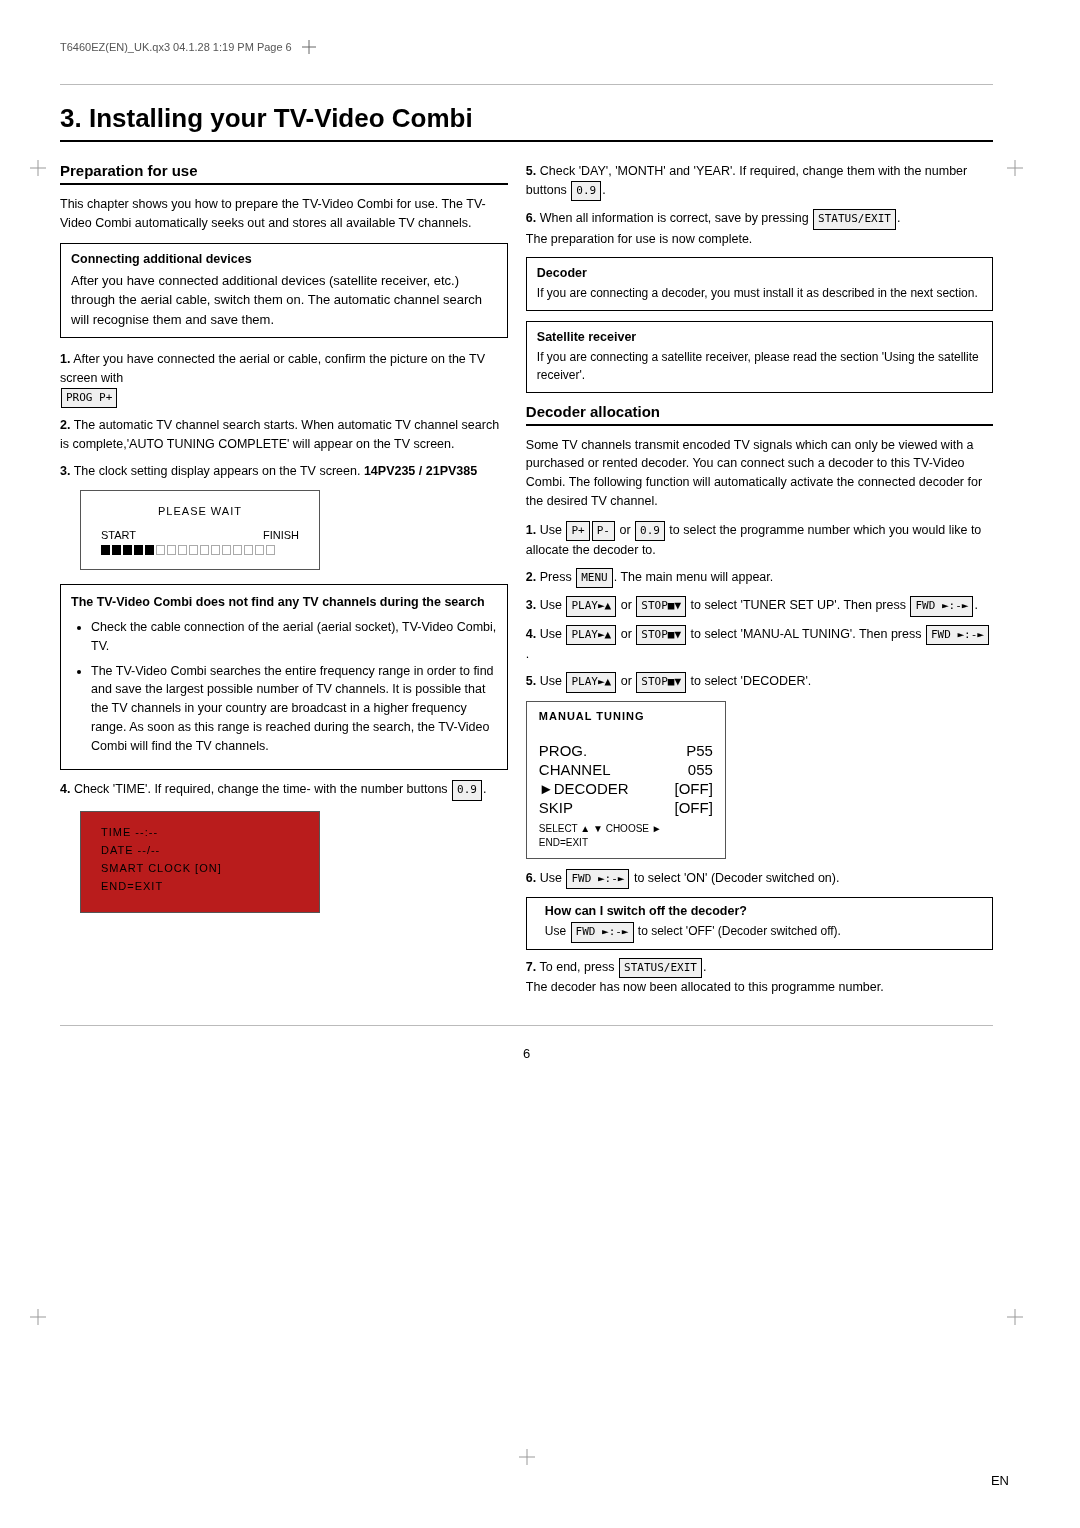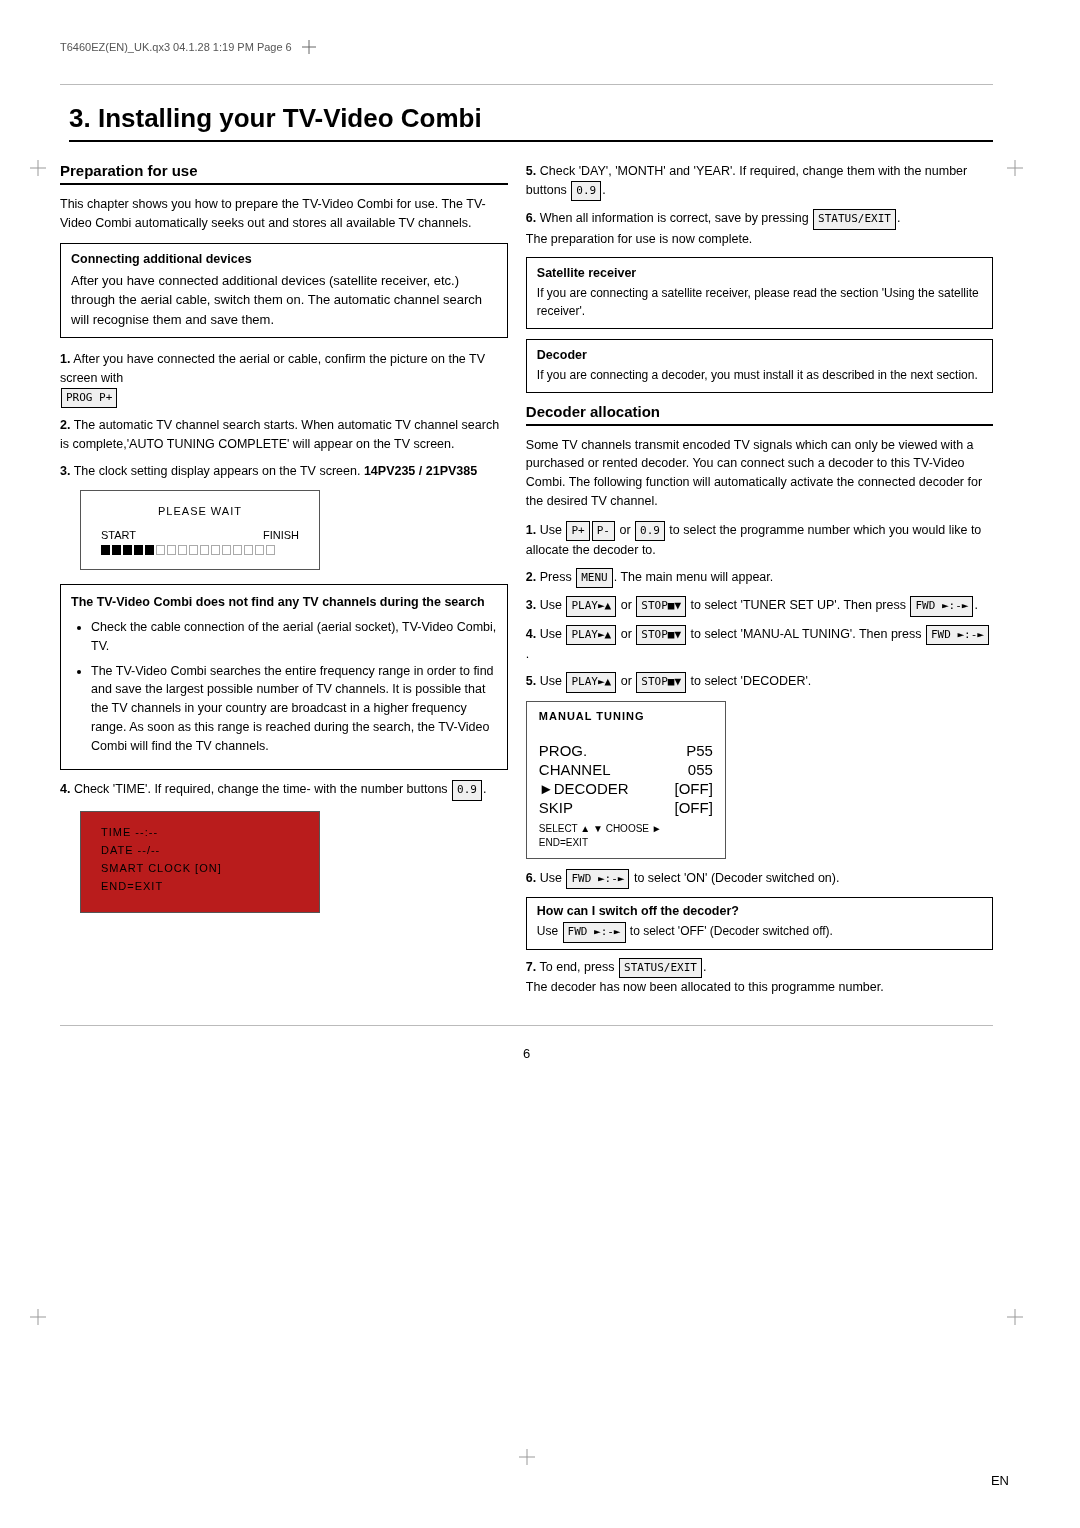--- a/index.html
+++ b/index.html
@@ -30,21 +30,20 @@
       gap: 10px;
     }
 
     
     .chapter-title {
       font-size: 26px;
       font-weight: bold;
       border-bottom: 2px solid #000;
       padding-bottom: 6px;
       margin-bottom: 20px;
-      margin-left: 9px;
     }
 
     
     .two-col {
       display: flex;
       gap: 18px;
     }
     .col-left {
       width: 48%;
       flex-shrink: 0;
@@ -197,21 +196,21 @@
       margin-bottom: 4px;
     }
     .side-box-text {
       font-size: 12px;
       line-height: 1.5;
     }
 
     
     .switch-box {
       border: 1px solid #000;
-      padding: 6px 10px;
+      padding: 6px 18px;
       margin-bottom: 8px;
     }
     .switch-title {
       font-weight: bold;
       font-size: 12.5px;
       margin-bottom: 4px;
     }
 
     .page-number {
       text-align: center;
@@ -382,27 +381,27 @@
         Check 'DAY', 'MONTH' and 'YEAR'. If required, change them with the number buttons <span class="key-label">0.9</span>.
       </div>
 
       <div class="step">
         <span class="step-num">6.</span>
         When all information is correct, save by pressing <span class="key-label">STATUS/EXIT</span>.<br>
         The preparation for use is now complete.
       </div>
 
       <div class="side-info-box">
+        <div class="side-box-title">Decoder</div>
+        <div class="side-box-text">If you are connecting a decoder, you must install it as described in the next section.</div>
+      </div>
+
+      <div class="side-info-box">
         <div class="side-box-title">Satellite receiver</div>
         <div class="side-box-text">If you are connecting a satellite receiver, please read the section 'Using the satellite receiver'.</div>
-      </div>
-
-      <div class="side-info-box">
-        <div class="side-box-title">Decoder</div>
-        <div class="side-box-text">If you are connecting a decoder, you must install it as described in the next section.</div>
       </div>
 
       <div class="section-heading">Decoder allocation</div>
 
       <p class="section-intro">Some TV channels transmit encoded TV signals which can only be viewed with a purchased or rented decoder. You can connect such a decoder to this TV-Video Combi. The following function will automatically activate the connected decoder for the desired TV channel.</p>
 
       <div class="step">
         <span class="step-num">1.</span>
         Use <span class="key-label">P+</span><span class="key-label">P-</span> or <span class="key-label">0.9</span> to select the programme number which you would like to allocate the decoder to.
       </div>

